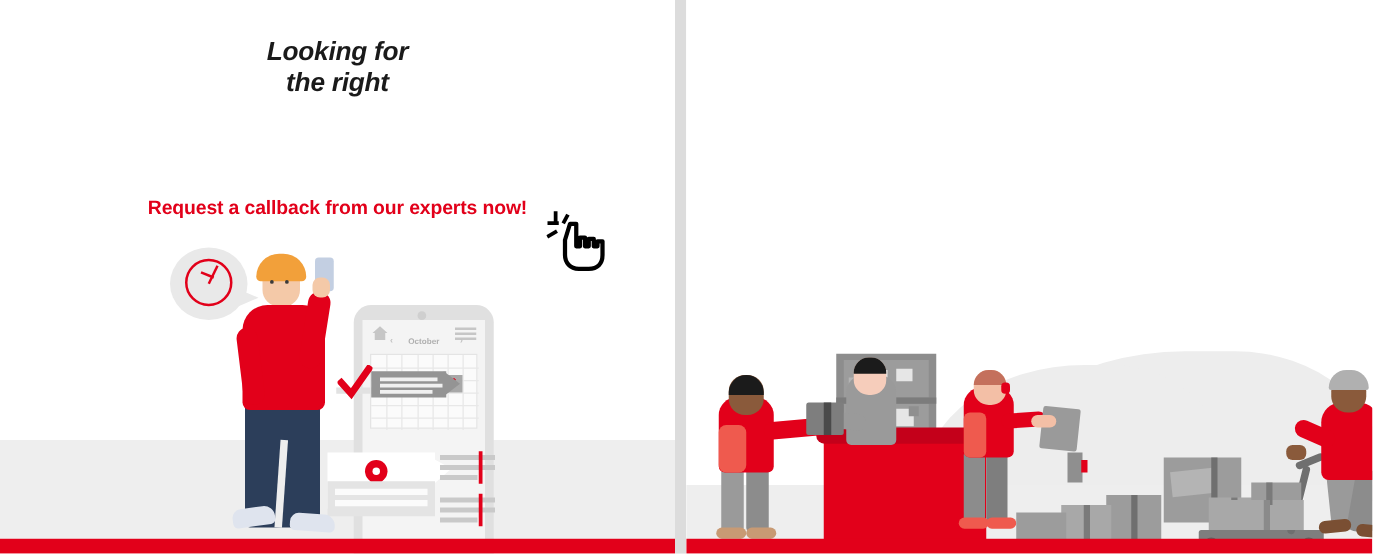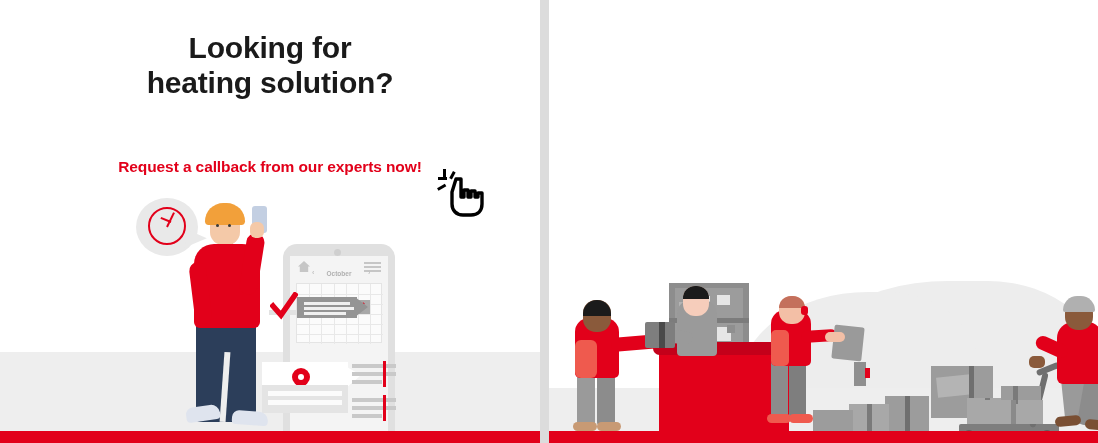--- a/index.html
+++ b/index.html
@@ -12,21 +12,21 @@
   .panel { position:absolute; top:0; height:443px; overflow:hidden; background:#fff; }
   #panel-left  { left:0;   width:540px; }
   #panel-right { left:549px; width:549px; }
 
   .divider { position:absolute; left:540px; top:0; width:9px; height:443px;
              background:#dcdcdc; }
 
   
   .headline { position:absolute; width:100%; text-align:center;
               font-weight:bold; color:#1a1a1a; line-height:1.18;
-              font-size:30px; letter-spacing:-0.2px; }
+              font-size:21px; letter-spacing:-0.2px;font-style:italic; }
   #headline-left  { top:30px; }
   #headline-right { top:30px; }
   .headline span { display:block; }
 
   .subline { position:absolute; width:100%; text-align:center;
              font-weight:bold; font-size:15.5px; color:#e2001a;
              letter-spacing:-0.1px; }
   #subline-left  { top:158px; }
   #subline-right { top:175px; }
 
@@ -158,21 +158,21 @@
 </style>
 </head>
 <body>
 
 <div id="root">
 
   <div class="panel" id="panel-left">
 
     <div class="headline" id="headline-left">
       <span>Looking for</span>
-      <span>heating solution?</span>
+      <span>the right</span>
     </div>
 
     <div class="subline" id="subline-left">Request a callback from our experts now!</div>
 
     <svg class="cursor" id="cursor-left" viewBox="0 0 62 62">
       <g fill="#000">
         <rect x="6" y="4" width="3" height="9"></rect>
         <rect x="1" y="12" width="9" height="3"></rect>
         <rect x="14" y="6" width="3" height="8" transform="rotate(28 15 10)"></rect>
         <rect x="0" y="21" width="9" height="3" transform="rotate(-30 4 22)"></rect>

